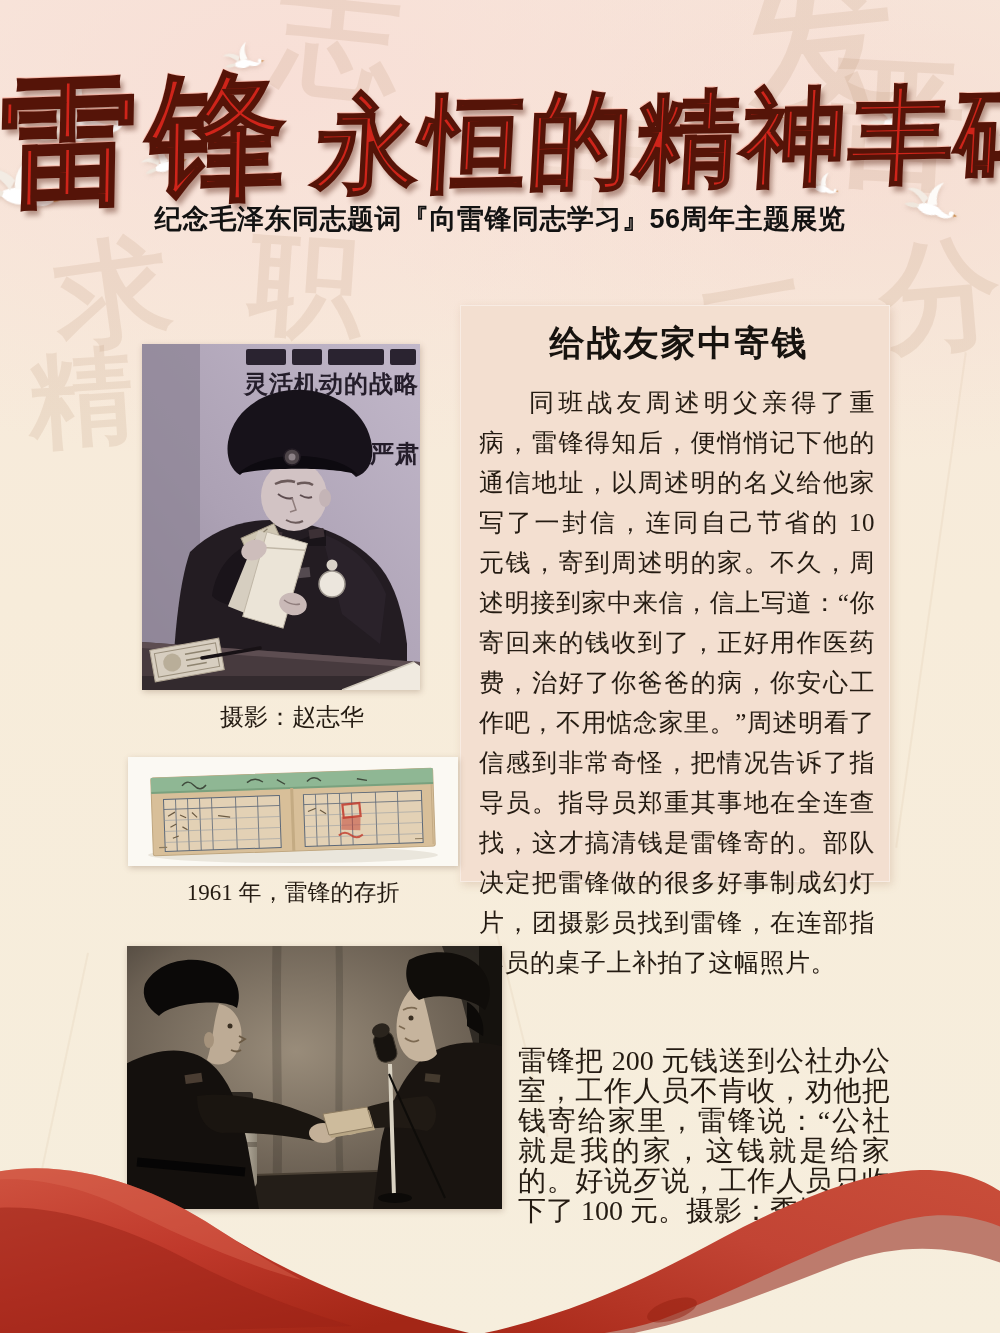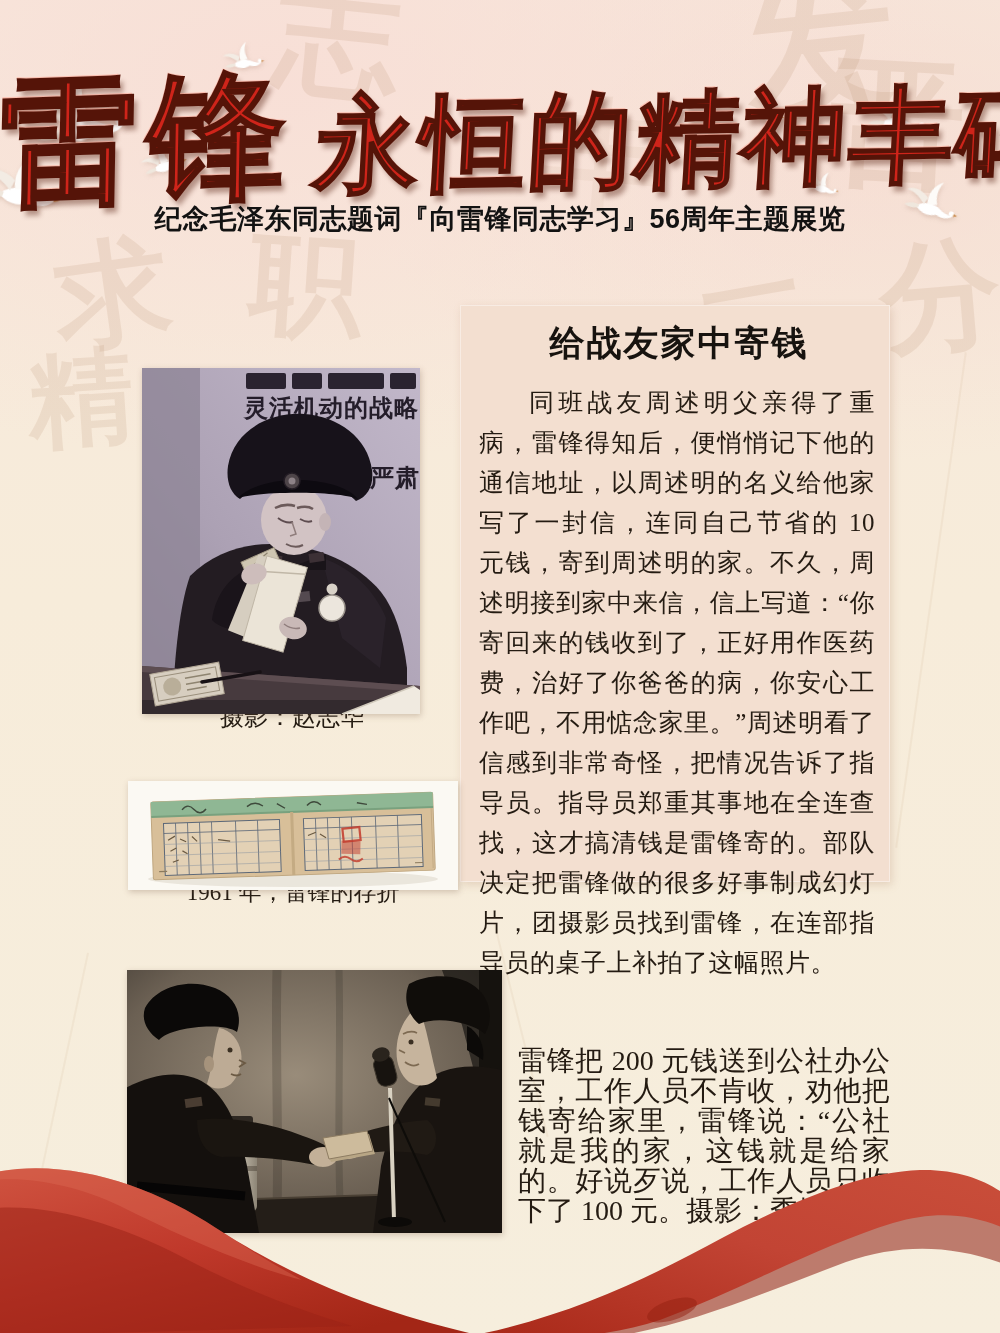--- a/index.html
+++ b/index.html
@@ -36,21 +36,21 @@
     -webkit-text-stroke:2px #551408;
     text-shadow:-1px -2px 0 rgba(255,150,130,.45), 4px 6px 5px rgba(80,25,10,.4);
   }
   .title-main{display:inline-block;font-size:138px;letter-spacing:10px;transform:rotate(-2deg) skewX(-3deg);}
   .title-rest{display:inline-block;font-size:104px;letter-spacing:3px;margin-left:18px;transform:rotate(-1deg) skewX(-4deg);vertical-align:12px;}
   .subtitle{
     position:absolute;top:201px;left:0;width:100%;text-align:center;
     font-size:27px;font-weight:bold;color:#121212;letter-spacing:.5px;
   }
   
-  .photo{position:absolute;box-shadow:1px 2px 6px rgba(120,90,70,.3);margin-top:24px;}
+  .photo{position:absolute;box-shadow:1px 2px 6px rgba(120,90,70,.3);}
   .photo svg{display:block;width:100%;height:100%;}
   #photo-desk{left:142px;top:344px;width:278px;height:346px;}
   #photo-passbook{left:128px;top:757px;width:330px;height:109px;background:#fbf9f3;}
   #photo-donation{left:127px;top:946px;width:375px;height:263px;}
   .caption{
     position:absolute;font-family:"Liberation Serif",serif;color:#241b12;text-align:center;
   }
   #caption-desk{left:153px;top:701px;width:278px;font-size:24px;}
   #caption-passbook{left:128px;top:869px;width:330px;font-size:23px;margin-top:8px;}
   

